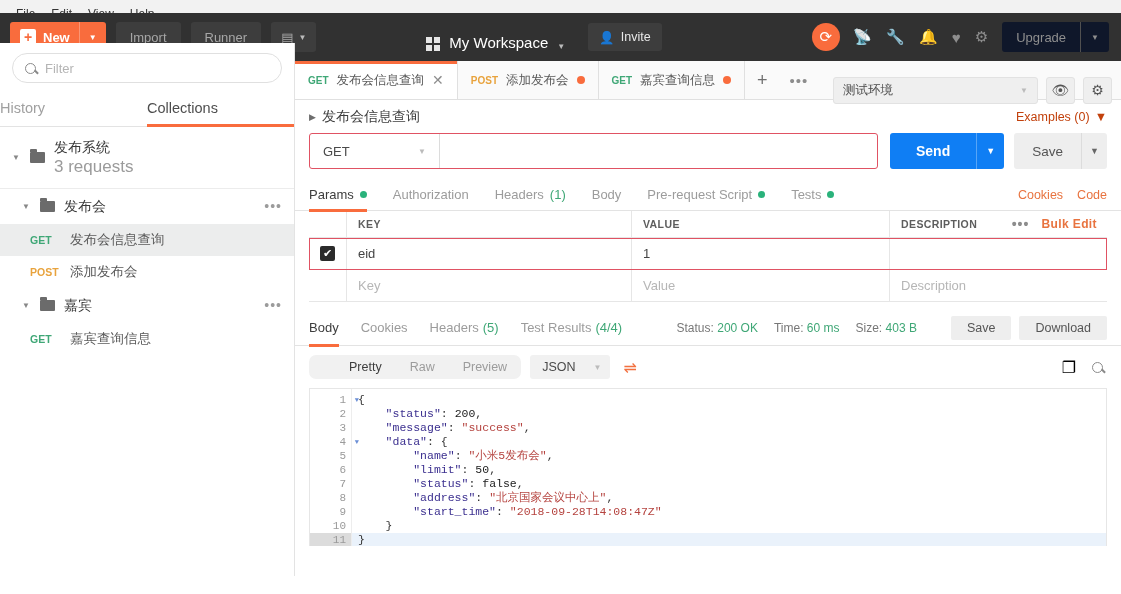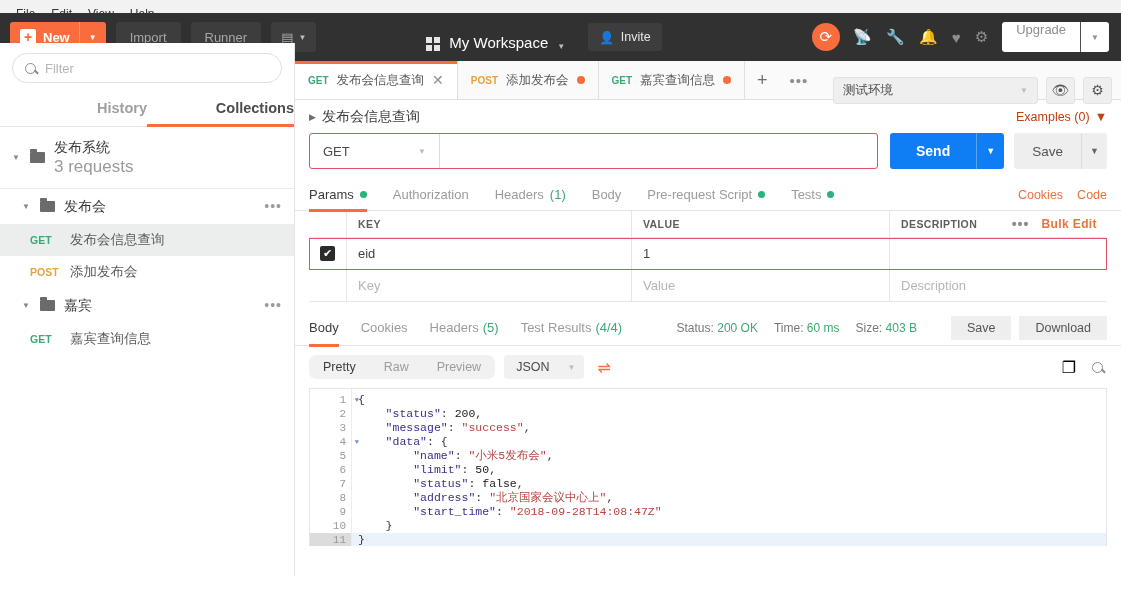--- a/index.html
+++ b/index.html
@@ -56,43 +56,43 @@
     margin-left: 14px; cursor: pointer;
   }
   .rightgrp { margin-left: auto; display: flex; align-items: center; gap: 14px; padding-right: 12px; }
   .sync-circle {
     width: 28px; height: 28px; border-radius: 50%; background: #f96c3d;
     display: flex; align-items: center; justify-content: center; color: #fff; font-size: 15px;
     cursor: pointer;
   }
   .ticon { color: #8e8e8e; font-size: 15px; cursor: pointer; display:flex; align-items:center; }
   .upgrade {
-    background: #ffffff; height: 30px; border-radius: 3px; color: #8e8e8e;
-    font-size: 13px; display: flex; cursor: pointer;
+    background: #0f172a; height: 30px; border-radius: 3px; color: #8e8e8e;
+    font-size: 13px; display: flex; align-items: center; cursor: pointer;
   }
   .upgrade .u1 { padding: 0 14px; }
   .upgrade .u2 { border-left: 1px solid #505050; padding: 0 10px; height: 30px; display: flex; align-items: center; font-size: 8px; }
 
   
   .sidebar {
     position: absolute; top: 43px; left: 0; width: 295px; height: 533px;
     background: #fff; border-right: 1px solid #e3e3e3;
   }
   .filterwrap { padding: 10px 12px 8px 12px; }
   .filterbox {
     height: 30px; border: 1px solid #e0e0e0; border-radius: 15px;
     display: flex; align-items: center; padding: 0 12px; gap: 9px;
   }
   .filterbox .ph { color: #b5b5b5; font-size: 13px; }
   .mag { width: 11px; height: 11px; border: 1.6px solid #8b8b8b; border-radius: 50%; position: relative; display: inline-block; }
   .mag::after { content:""; position: absolute; width: 5px; height: 1.6px; background: #8b8b8b; transform: rotate(45deg); right: -4px; bottom: 0px; }
   .sbtabs { display: flex; border-bottom: 1px solid #e3e3e3; }
   .sbtab {
-    flex: 1; text-align: right; font-size: 14.5px; padding: 9px 0 10px;
-    color: #a0a0a0; cursor: pointer; position: relative; font-weight: bold;
+    flex: 1; text-align: left; font-size: 14.5px; padding: 9px 0 10px;
+    color: #a0a0a0; cursor: pointer; position: relative;
   }
   .sbtab.active { color: #4d4d4d; }
   .sbtab.active::after {
     content: ""; position: absolute; left: 0; right: 0; bottom: -1px; height: 3px; background: #f96c3d;
   }
   .trashrow {
     display: flex; align-items: center; justify-content: space-between;
     padding: 9px 14px 9px 14px; border-bottom: 1px solid #ececec;
   }
   .trashrow .t { color: #eb7b52; font-size: 13.5px; cursor: pointer; }
@@ -226,21 +226,21 @@
   .rtabitem.active { color: #3d3d3d; }
   .rtabitem.active::after { content:""; position:absolute; left:0; right:0; bottom:-1px; height:3px; background:#f96c3d; }
   .rtabitem .cnt { color: #3fa776; margin-left: 4px; }
   .statgrp { margin-left: auto; display: flex; align-items: center; gap: 16px; font-size: 12px; color: #777; }
   .statgrp b { color: #3fa776; font-weight: normal; }
   .rdbtns { display: flex; gap: 8px; margin-left: 18px; }
   .rdbtn { background: #eeeeee; color: #555; font-size: 12.5px; padding: 5px 16px; border-radius: 2px; cursor: pointer; }
 
   
   .viewbar { display: flex; align-items: center; padding: 9px 14px; gap: 9px; }
-  .seg { display: flex; background: #f1f1f1; border-radius: 7px; }
+  .seg { display: flex; background: #f1f1f1; border-radius: 7px; padding-left: 26px; }
   .seg div { padding: 5px 14px; font-size: 12.5px; color: #9c9c9c; cursor: pointer; }
   .seg div.on { color: #3d3d3d; }
   .fmtsel { background: #f1f1f1; border-radius: 3px; display: flex; align-items: center; gap: 18px; padding: 5px 9px 5px 12px; font-size: 12.5px; color: #4a4a4a; cursor: pointer; }
   .wrapicon { color: #f2703f; font-size: 16px; cursor: pointer; padding: 0 4px; }
   .viewright { margin-left: auto; display: flex; align-items: center; gap: 16px; padding-right: 4px; }
 
   
   .jsonbox { margin: 0 14px; border: 1px solid #e6e6e6; border-bottom: none; height: 158px; display: flex; overflow: hidden; }
   .gutter { width: 42px; background: #fff; border-right: 1px solid #ededed; padding-top: 4px; }
   .gline { height: 14px; font-family: "Liberation Mono", monospace; font-size: 11px; color: #9a9a9a; text-align: right; padding-right: 5px; line-height: 14px; position: relative; }

